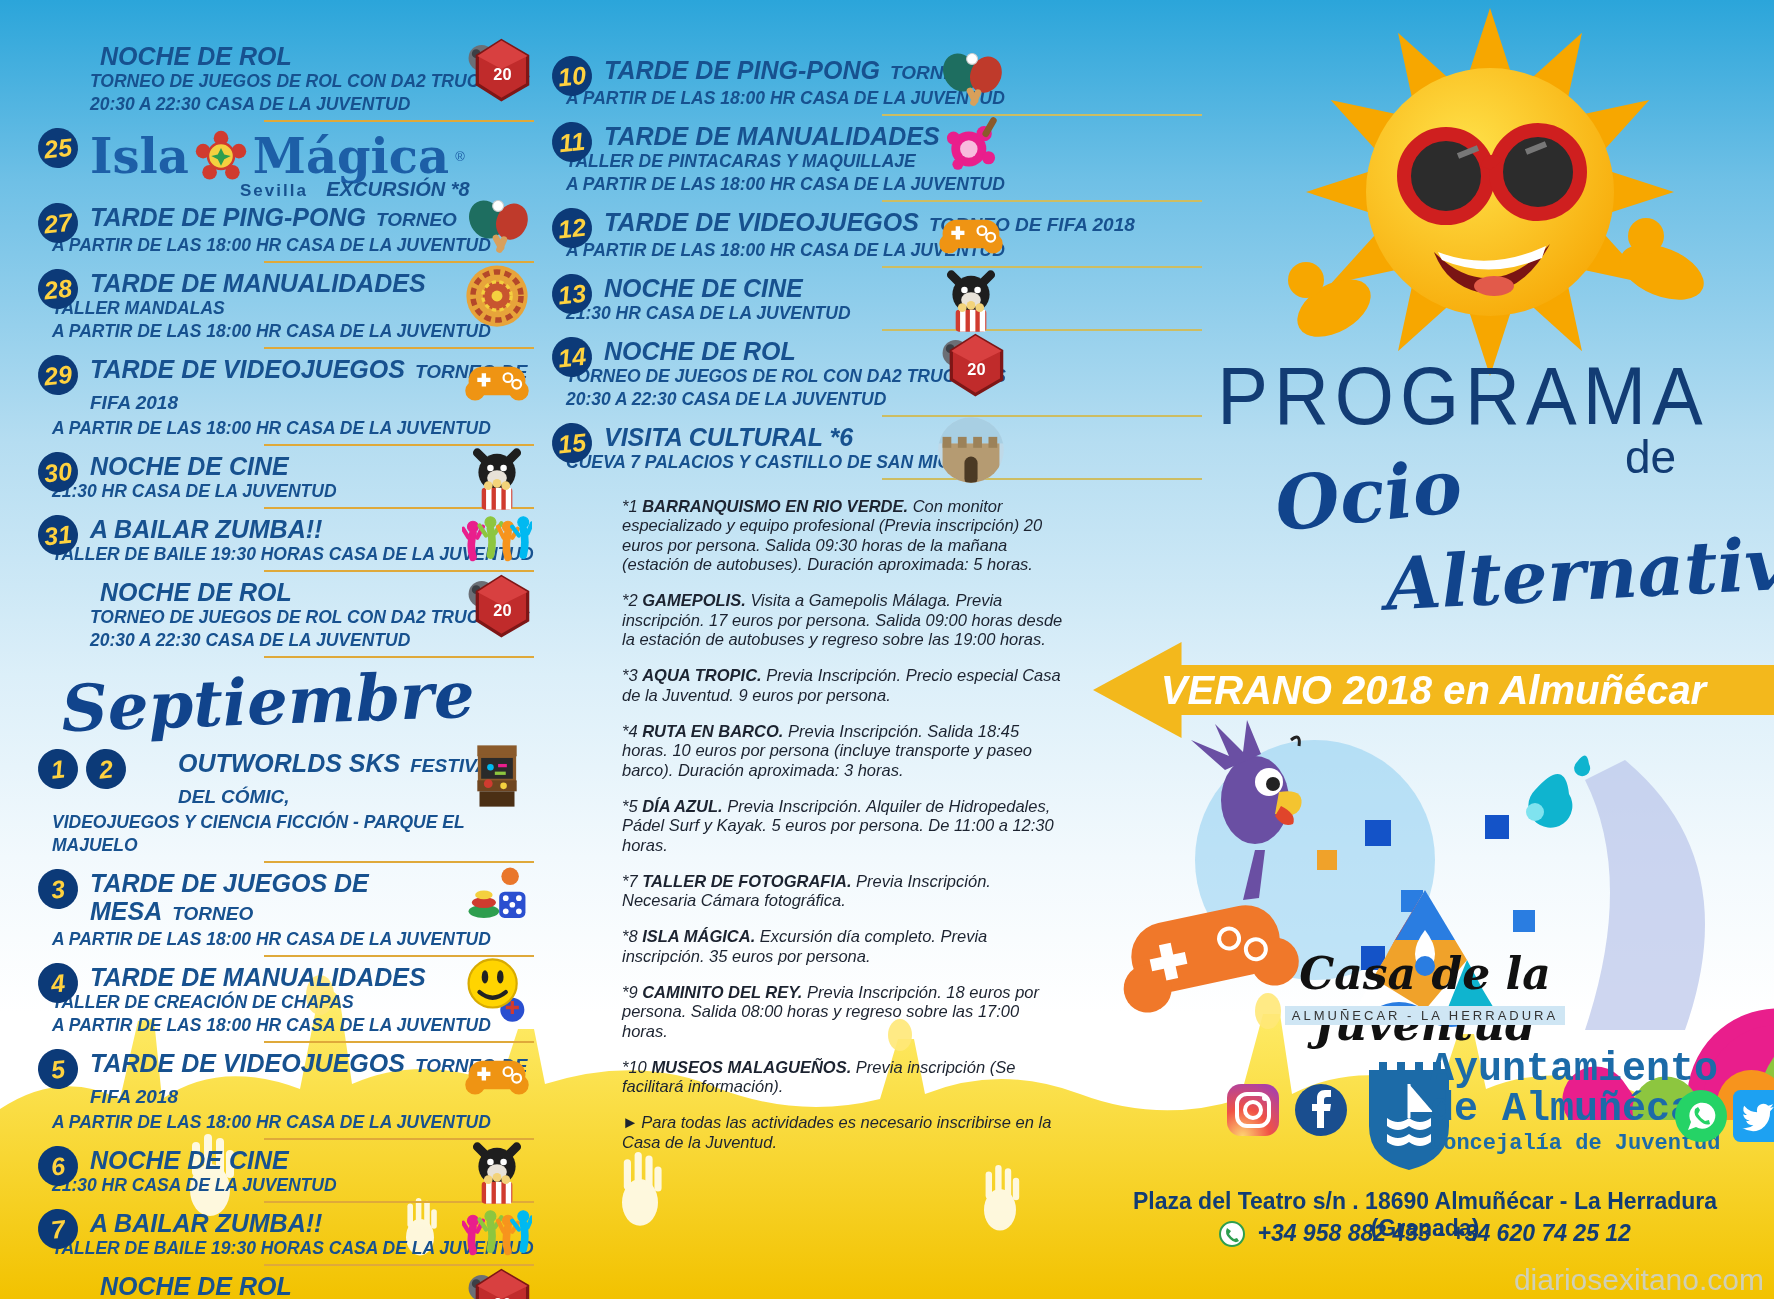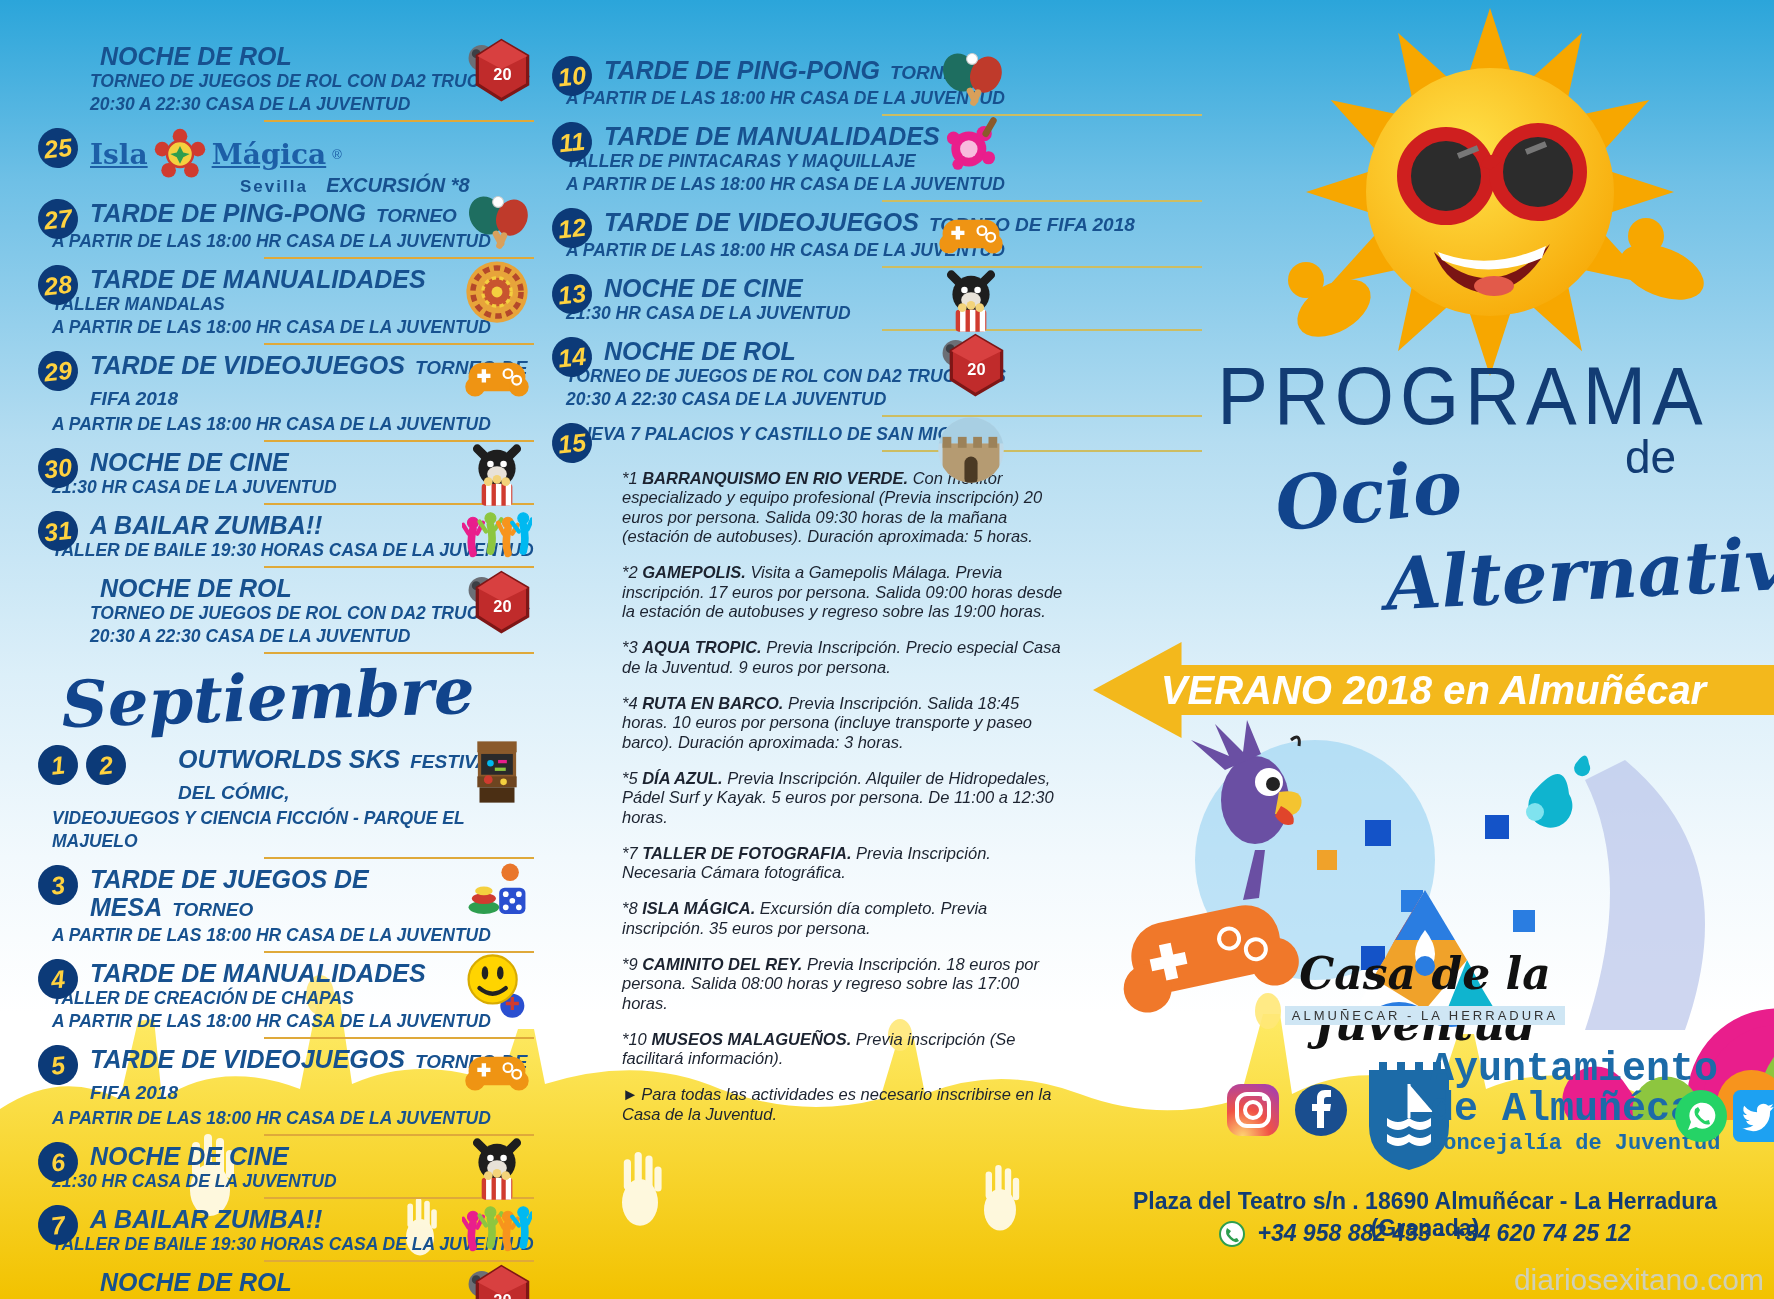--- a/index.html
+++ b/index.html
@@ -21,21 +21,21 @@
   .t{font-size:25px;line-height:28px;font-weight:bold;font-style:italic;color:#17518f;}
   .sfx{font-size:19px;font-weight:bold;font-style:italic;color:#17518f;margin-left:10px;}
   .sub{font-size:17.5px;line-height:23px;font-weight:bold;font-style:italic;color:#17518f;margin-left:-38px;}
   .ev.no-num .sub{margin-left:-10px;}
   .divider{height:2px;background:#dfa93a;width:270px;margin:4px 4px 6px auto;}
   .col-mid .divider{width:320px;background:#cdbd62;margin-right:0;}
   .evicon{position:absolute;right:6px;top:-8px;width:70px;height:70px;}
   .col-mid .evicon{right:196px;}
   
   .brand-row{display:flex;align-items:center;gap:6px;}
-  .brand-a,.brand-b{font-family:"DejaVu Serif",serif;font-weight:bold;font-size:28px;color:#1d5fa7;text-decoration:underline;}
+  .brand-a,.brand-b{font-family:"DejaVu Serif",serif;font-weight:bold;font-size:48px;color:#1d5fa7;}
   .brand-r{font-size:13px;color:#1d5fa7;vertical-align:top;}
   .brand-sub-row{margin-left:150px;margin-top:-6px;}
   .brand-city{color:#17518f;font-weight:bold;font-size:17px;letter-spacing:2px;}
   .brand-sfx{font-size:20px;font-weight:bold;font-style:italic;color:#17518f;margin-left:14px;}
   
   .month{font-family:"DejaVu Serif",serif;font-style:italic;font-weight:bold;
          font-size:64px;color:#11448c;text-align:center;margin:6px 40px 10px 0;transform:rotate(-2deg);}
   
   .notes{margin:10px 0 0 70px;width:442px;color:#1c2330;}
   .note{font-style:italic;font-size:16.5px;line-height:19.5px;margin-bottom:7px;}
@@ -537,20 +537,21 @@
       </div>
       <svg class="evicon">
           <use href="#ic-d20"></use>
         </svg>
       <div class="divider"></div>
     </div>
 
     <div class="ev">
       <span class="numwrap"><span class="num">15</span></span>
       <div class="body">
+        <div class="t">VISITA CULTURAL *6</div>
         <div class="sub">CUEVA 7 PALACIOS Y CASTILLO DE SAN MIGUEL</div>
       </div>
       <svg class="evicon">
           <use href="#ic-castle"></use>
         </svg>
       <div class="divider"></div>
     </div>
 
     <div class="notes">
       <p class="note"><span>*1</span> <b>BARRANQUISMO EN RIO VERDE.</b> <span>Con monitor especializado y equipo profesional (Previa inscripción) 20 euros por persona. Salida 09:30 horas de la mañana (estación de autobuses). Duración aproximada: 5 horas.</span></p>

